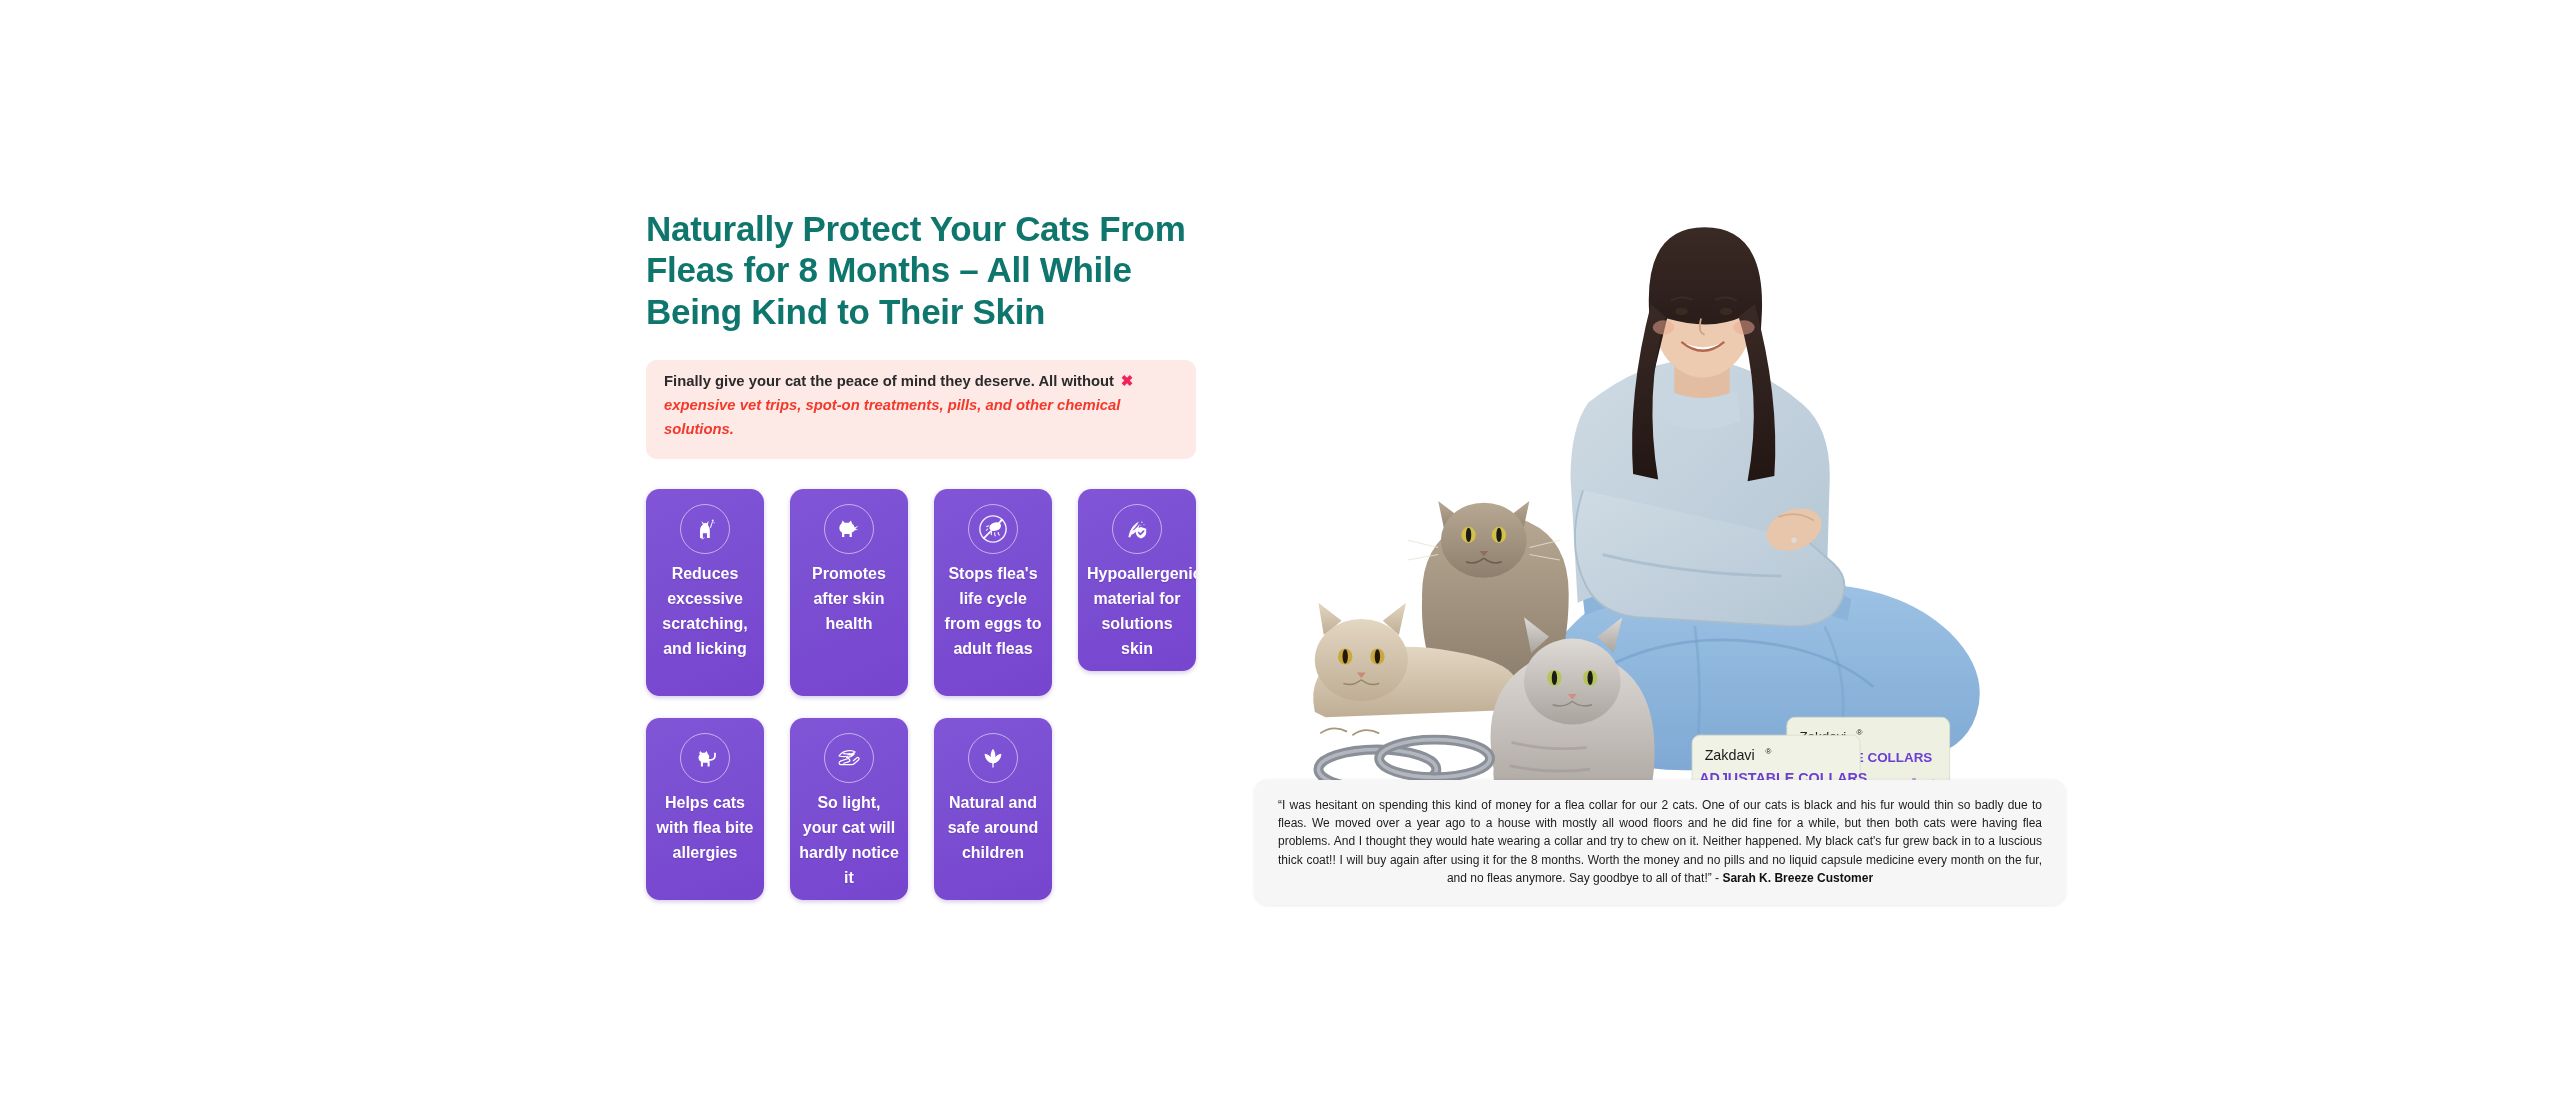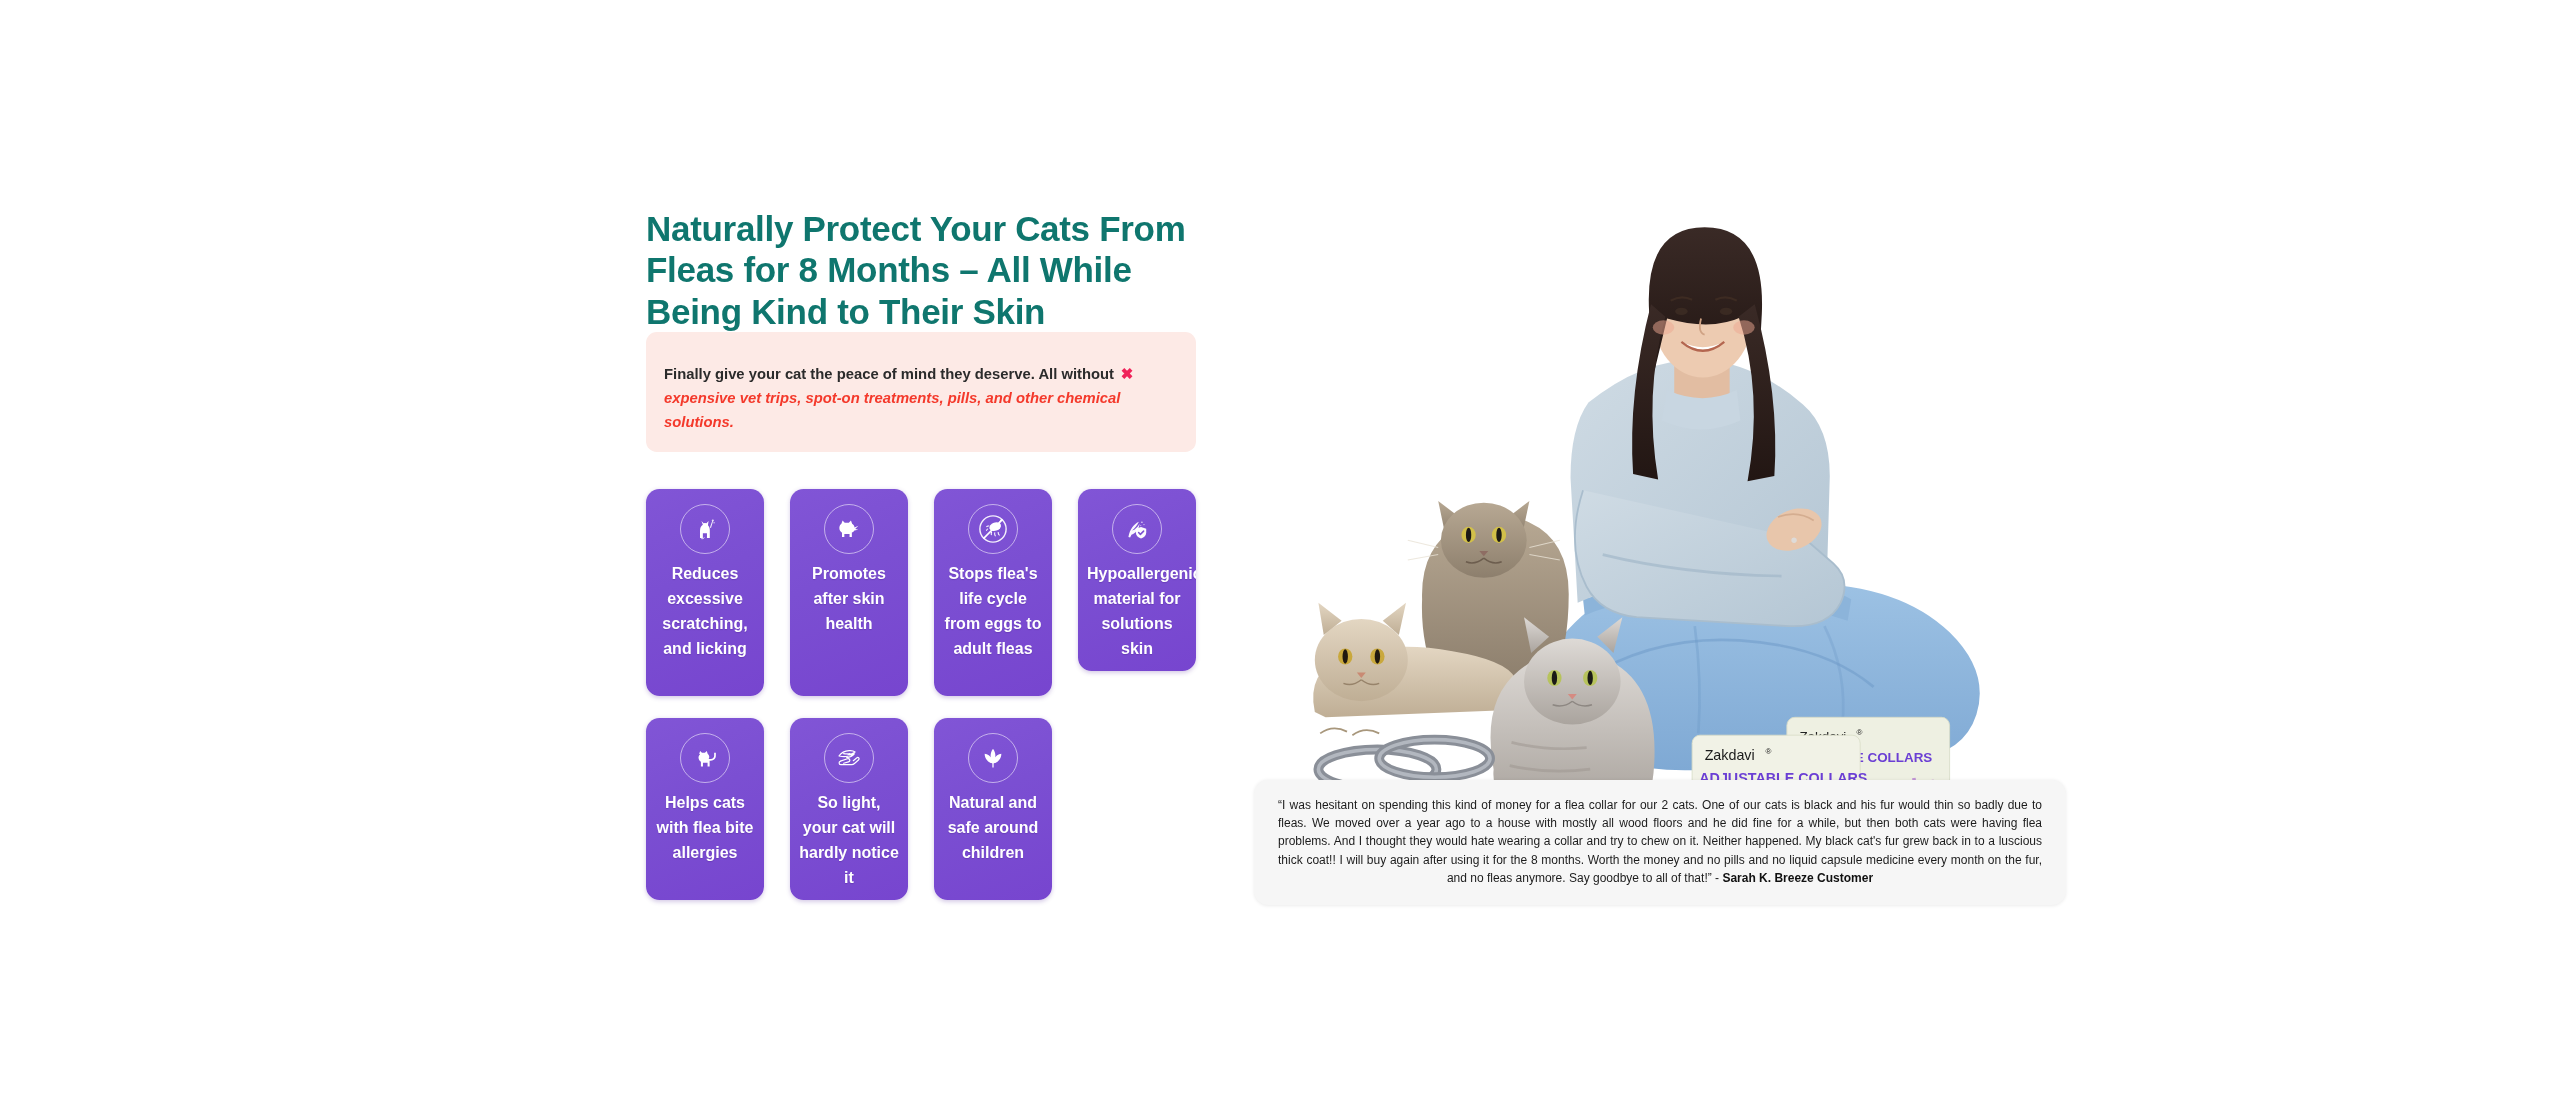--- a/index.html
+++ b/index.html
@@ -21,24 +21,25 @@
   .headline {
     font-size: 35px;
     line-height: 1.18;
     font-weight: 700;
     color: #0f766e;
     letter-spacing: -0.3px;
     width: 547px;
   }
 
   .promise-box {
+    margin-top: 28px;
     width: 550px;
     background: #fdeae6;
     border-radius: 10.7px;
-    padding: 30px 18px 17px 18px;
+    padding: 9px 18px 17px 18px;
   }
   .promise-line {
     font-size: 14.8px;
     line-height: 1.62;
     font-weight: 700;
     color: #2b2b2b;
   }
   .promise-x {
     color: #f0235a;
     font-weight: 700;

